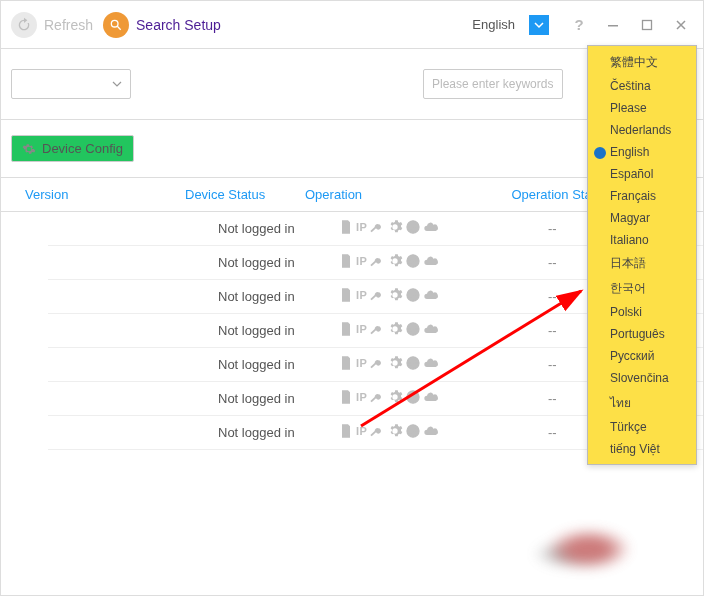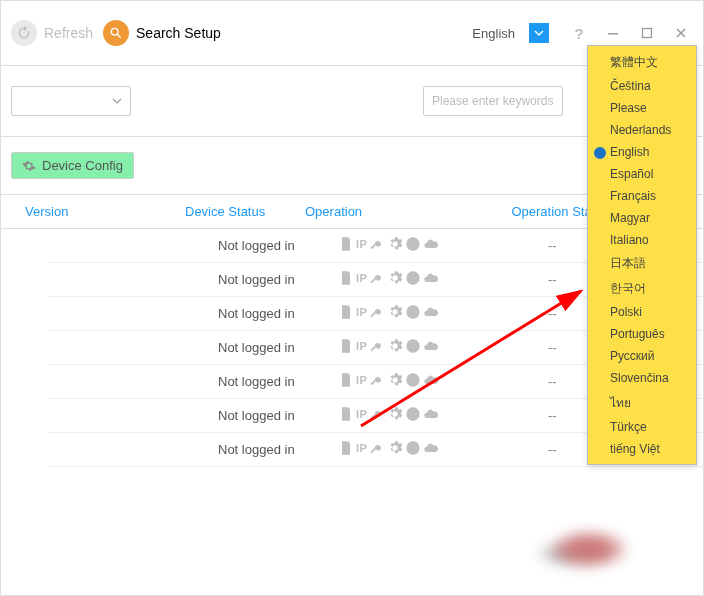--- a/index.html
+++ b/index.html
@@ -10,36 +10,36 @@
     color: #333;
     width: 704px;
     height: 596px;
     background: #fff;
     position: relative;
     overflow: hidden;
     border: 1px solid #ddd;
   }
   
   .topbar {
-    height: 65px;
+    height: 48px;
     display: flex;
     align-items: center;
     padding: 0 10px;
     gap: 10px;
     border-bottom: 1px solid #ddd;
   }
   .tb-btn {
     display: flex;
     align-items: center;
     gap: 7px;
     cursor: pointer;
   }
   .tb-btn .lbl { font-size: 14px; }
   .refresh-lbl { color: #bfbfbf; }
-  .search-lbl  { color: #000000; }
+  .search-lbl  { color: #4c1d95; }
   .circ-icon {
     width: 26px; height: 26px; border-radius: 50%;
     display: inline-flex; align-items: center; justify-content: center;
   }
   .refresh-circ { background:#e9e9e9; color:#bfbfbf; }
   .search-circ  { background:#ef9936; color:#fff; }
   .topbar .spacer { flex:1; }
   .lang-label { color:#555; margin-right:4px; }
   .lang-caret {
     width:20px; height:20px; background:#1d99f4; color:#fff;
@@ -63,21 +63,21 @@
     margin-left:auto; margin-right:130px;
     width:140px; height:30px; border:1px solid #ccc; border-radius:2px;
     padding:0 8px; font-size:12px; color:#bbb; outline:none;
   }
   .keywords::placeholder{ color:#bbb; }
   
   .cfgrow { padding:15px 10px; border-bottom:1px solid #ddd; }
   .device-config-btn{
     display:inline-flex; align-items:center; gap:6px;
     border:1px solid #ccc; border-radius:2px; padding:5px 10px; cursor:pointer;
-    background:#86efac; color:#555;
+    background:#22c55e; color:#555;
   }
   
   .thead {
     display:flex; align-items:center; height:34px;
     padding:0 24px; color:#1d99f4; border-bottom:1px solid #ddd; font-size:13px;
   }
   .col-version{ width:160px; }
   .col-status { width:120px; }
   .col-op     { width:190px; }
   .col-opstat { flex:1; text-align:right; padding-right:70px;}

